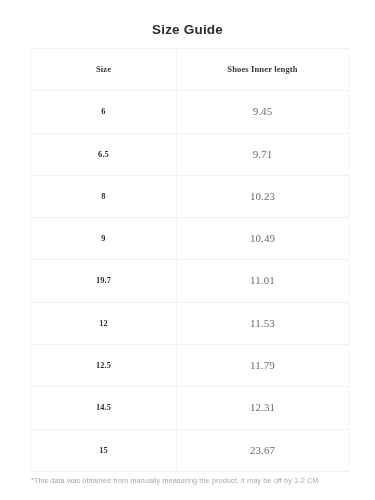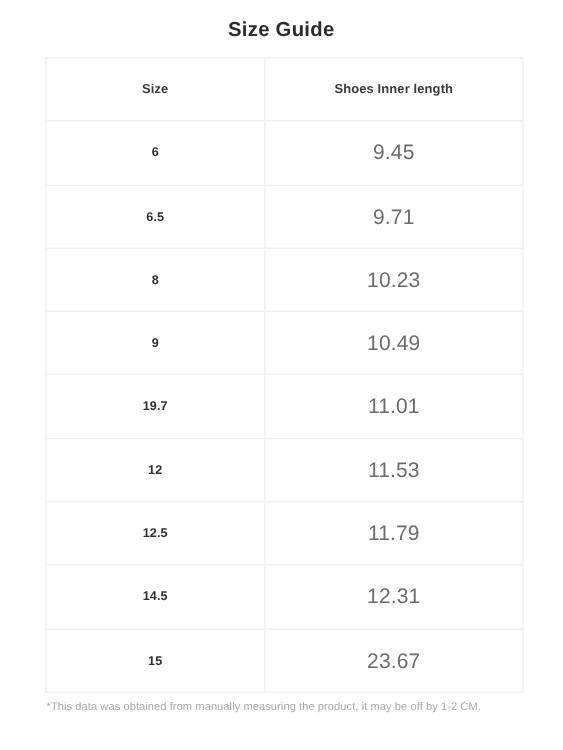--- a/index.html
+++ b/index.html
@@ -22,21 +22,21 @@
     background: #ffffff;
   }
 
   .page-title {
     text-align: center;
     font-size: 13.5px;
     font-weight: bold;
     color: #2d2d2d;
     letter-spacing: 0.2px;
     margin: 0;
-    padding-top: 11px;
+    padding-top: 21px;
     line-height: 18px;
   }
 
   .table-wrap {
     margin: 9px 27px 0 30px;
   }
 
   table.size-table {
     width: 318px;
     border-collapse: collapse;
@@ -48,38 +48,39 @@
   table.size-table col.col-len  { width: 172px; }
 
   table.size-table th,
   table.size-table td {
     border: 1px solid #f1f1f1;
     text-align: center;
     vertical-align: middle;
     height: 17.3px;
     padding: 12px;
     line-height: 17.3px;
+    font-family: Liberation Serif, serif;
   }
 
   table.size-table th {
     font-size: 8.6px;
     font-weight: bold;
     color: #3a3a3a;
     letter-spacing: 0.1px;
   }
 
   td.cell-size {
     font-size: 8.4px;
     font-weight: bold;
     color: #2f2f2f;
     letter-spacing: 0.1px;
   }
 
   td.cell-length {
-    font-size: 14px;
+    font-size: 11px;
     font-weight: normal;
     color: #6b6b6b;
     letter-spacing: 0.1px;
   }
 
   .footnote {
     margin: 4px 27px 0 31px;
     font-size: 7.4px;
     color: #a8a8a8;
     line-height: 10px;

